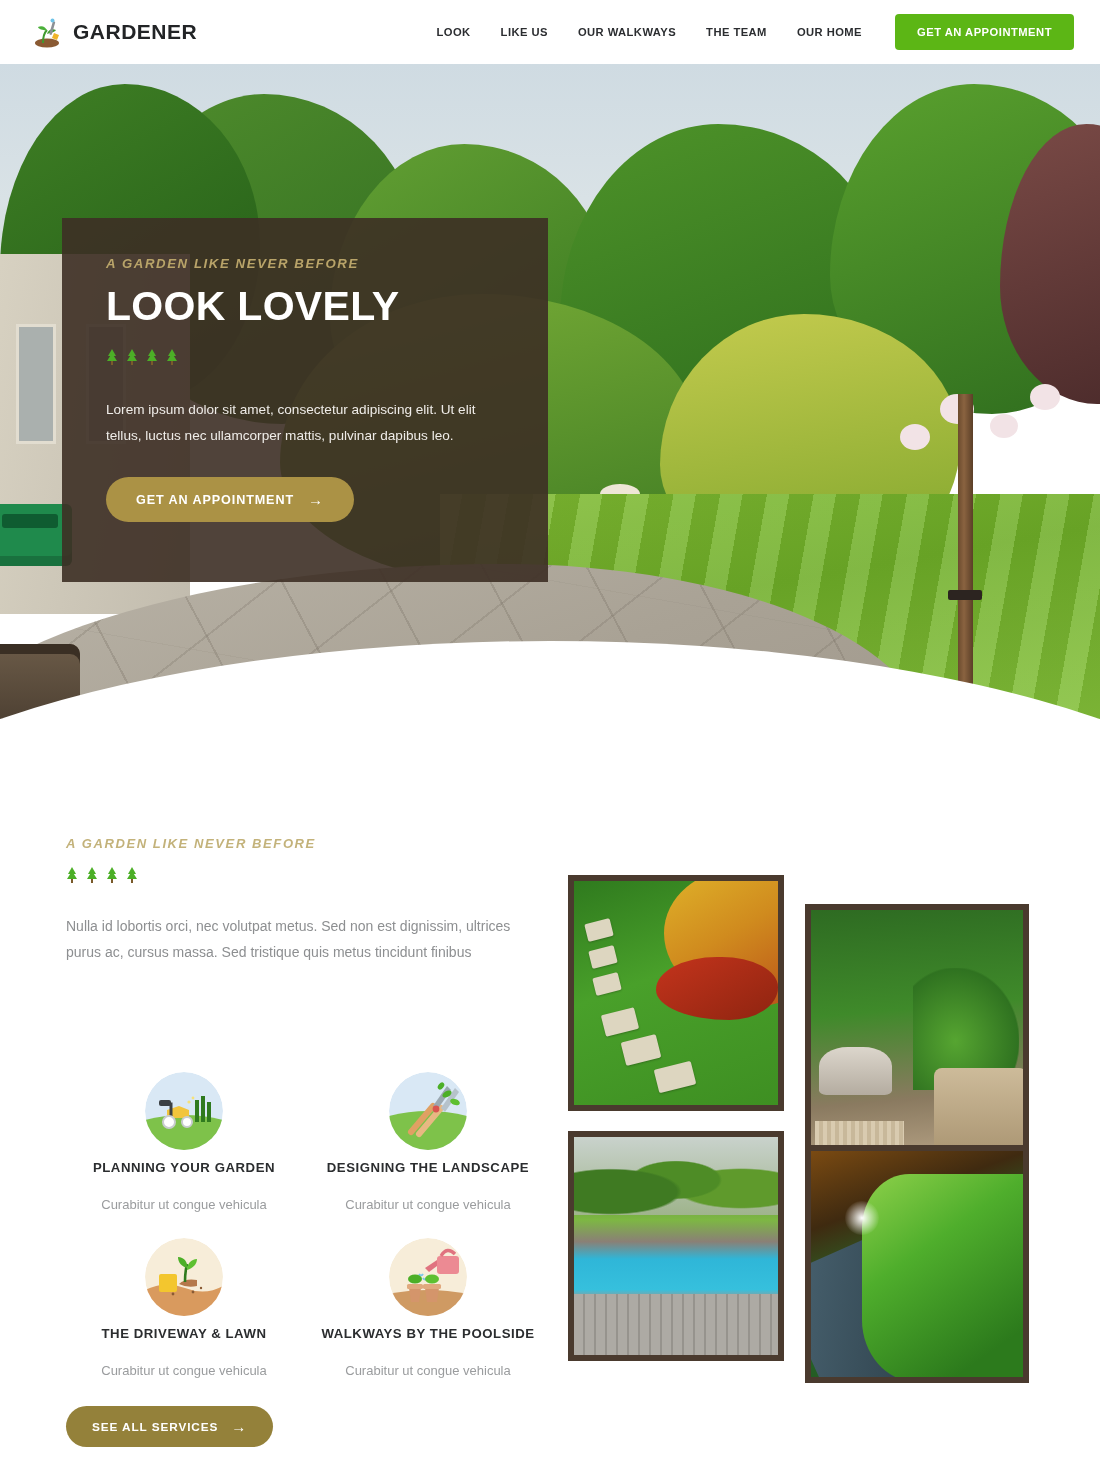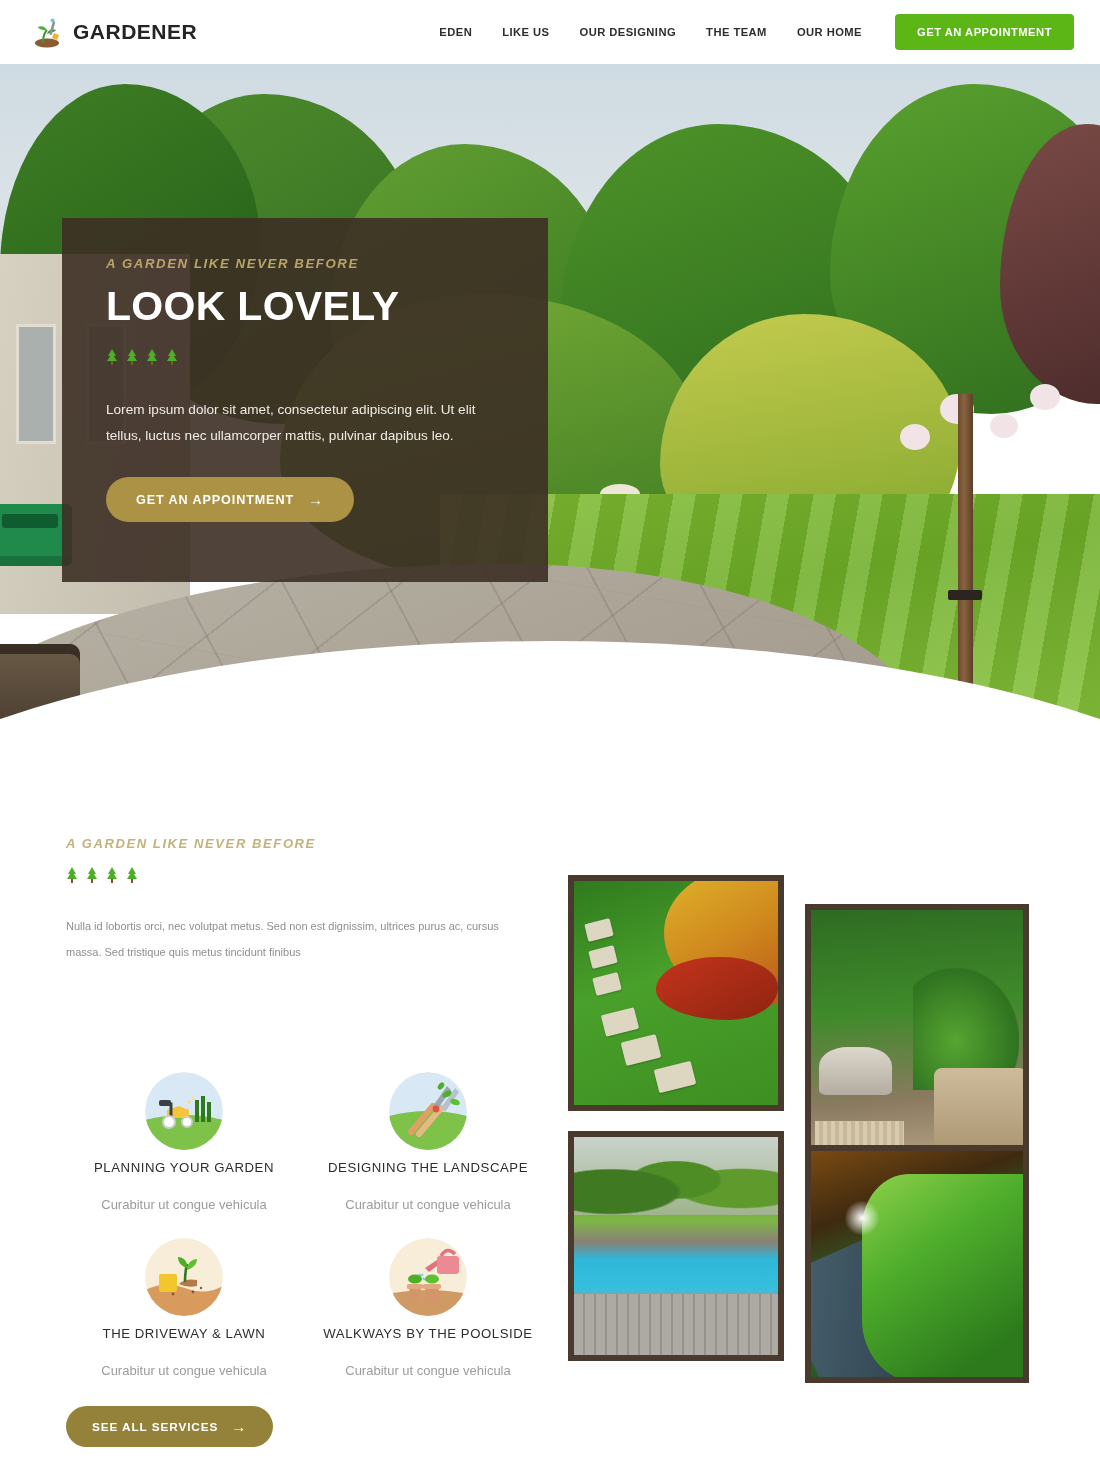--- a/index.html
+++ b/index.html
@@ -156,36 +156,36 @@
   .s2-eyebrow {
     font-size: 13px; font-style: italic; font-weight: bold;
     letter-spacing: 1.6px; color: #c3b27a; text-transform: uppercase;
   }
   .s2-title {
     margin-top: 8px; font-size: 38px; line-height: 47px; font-weight: bold;
     color: #2b2d2f; text-transform: uppercase; letter-spacing: 0.2px;
   }
   .s2-trees { margin-top: 16px; display:flex; gap:8px; align-items:flex-end; }
   .s2-para {
-    margin-top: 30px; font-size: 11px; line-height: 26px;
+    margin-top: 30px; font-size: 14px; line-height: 26px;
     color: #8d8f91; max-width: 470px;
   }
 
   .features {
     position:absolute; left:66px; top:330px;
     width: 480px;
     display: grid; grid-template-columns: 1fr 1fr; gap: 14px 8px;
   }
   .feature { text-align:center; padding: 6px 4px; }
   .f-icon {
     width: 78px; height: 78px; border-radius: 50%;
     margin: 0 auto 10px auto; position: relative; overflow: hidden;
   }
   .f-title {
-    font-size: 13.2px; font-weight: normal; letter-spacing: 0.55px;
+    font-size: 13.2px; font-weight: bold; letter-spacing: 0.55px;
     color: #2b2d2f; text-transform: uppercase;
   }
   .f-sub { margin-top: 22px; font-size: 13px; color: #9a9c9e; }
 
   .btn-gold2 {
     position:absolute; left: 66px; top: 670px;
     display: inline-flex; align-items: center; gap: 13px;
     background: #94813a; color: #ffffff; border: none;
     border-radius: 24px; padding: 13px 26px;
     font-size: 11.8px; font-weight: bold; letter-spacing: 0.9px;
@@ -281,23 +281,23 @@
           <path d="M17 19 C21 17 24 18 26 15 C22 13 18 15 17 19Z" fill="#3f9a2e"></path>
           <rect x="21" y="6" width="2.6" height="14" rx="1.2" fill="#8c9196" transform="rotate(16 22 13)"></rect>
           <path d="M24 18 l5 2 -2 5 -5 -2 Z" fill="#f0b429"></path>
           <circle cx="22.5" cy="5.5" r="2" fill="#6fc3e8"></circle>
         </svg>
       </span>
       <span class="logo-text">GARDENER</span>
     </div>
 
     <div class="nav">
-      <a class="nav-item">EDEN</a>
+      <a class="nav-item">LOOK</a>
       <a class="nav-item">LIKE US</a>
-      <a class="nav-item">OUR DESIGNING</a>
+      <a class="nav-item">OUR WALKWAYS</a>
       <a class="nav-item">THE TEAM</a>
       <a class="nav-item">OUR HOME</a>
       <button class="nav-cta">GET AN APPOINTMENT</button>
     </div>
   </div>
 
   <div class="hero">
     <div class="hero-bg">
       <div class="hero-sky"></div>
 

